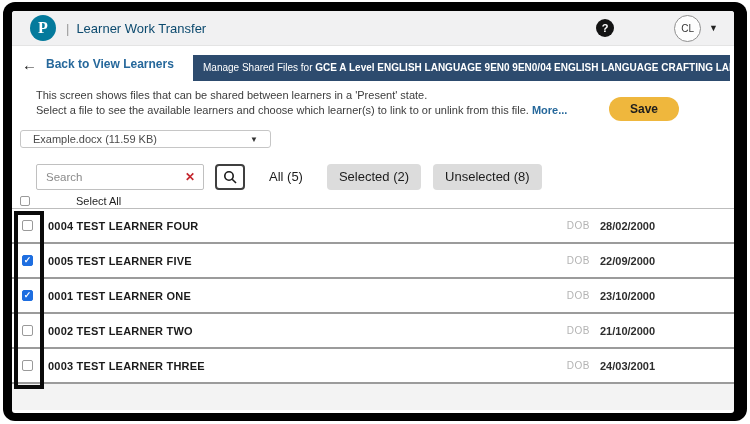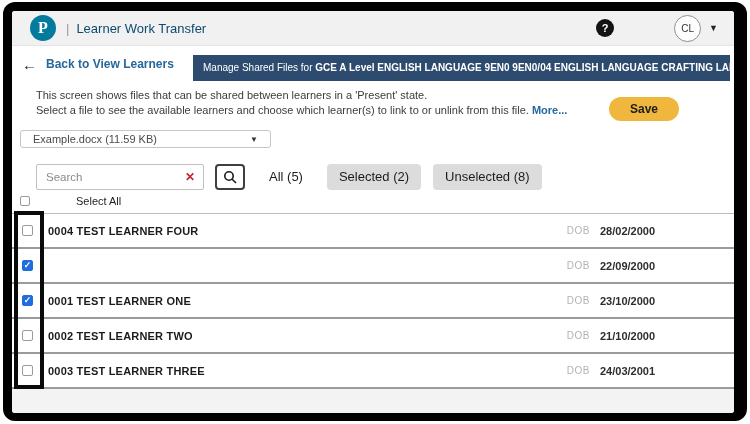--- a/index.html
+++ b/index.html
@@ -90,21 +90,21 @@
   
   .select-all-row { margin:4px 0 0 8px; display:flex; align-items:center; height:14px;gap:40px; }
   .cb {
     width:11px; height:11px; border:1.5px solid #9a9a9a; border-radius:2px; background:#ffffff;
     display:flex; align-items:center; justify-content:center; cursor:pointer; flex:0 0 auto;
   }
   .cb.checked { background:#1e6ee0; border-color:#1e6ee0; }
   .cb.checked::after { content:"\2713"; color:#ffffff; font-size:9px; font-weight:bold; line-height:9px; }
   .select-all-label { font-size:11px; color:#1f1f1f; margin-left:6px; }
   
-  .table { margin-top:5px; border-top:1px solid #bdbdbd; }
+  .table { border-top:1px solid #bdbdbd; }
   .row {
     height:35px; display:flex; align-items:center; padding-left:10px;
     background:#ffffff; border-bottom:2px solid #9b9b9b; cursor:pointer;
   }
   .row-name { font-size:11px; font-weight:bold; color:#1b1b1b; margin-left:15px; letter-spacing:0.2px; }
   .dob-label { margin-left:auto; font-size:10px; color:#b3b3b3; letter-spacing:0.5px; }
   .dob-date { font-size:11px; font-weight:bold; color:#2e2e2e; width:62px; margin:0 72px 0 10px; }
   .footer-strip { height:26px; background:#f3f3f3; }
   
   .annotation-rect {
@@ -179,20 +179,21 @@
 
     <div class="table">
       <div class="row">
         <div class="cb"></div>
         <span class="row-name">0004 TEST LEARNER FOUR</span>
         <span class="dob-label">DOB</span>
         <span class="dob-date">28/02/2000</span>
       </div>
       <div class="row">
         <div class="cb checked"></div>
+        <span class="row-name">0005 TEST LEARNER FIVE</span>
         <span class="dob-label">DOB</span>
         <span class="dob-date">22/09/2000</span>
       </div>
       <div class="row">
         <div class="cb checked"></div>
         <span class="row-name">0001 TEST LEARNER ONE</span>
         <span class="dob-label">DOB</span>
         <span class="dob-date">23/10/2000</span>
       </div>
       <div class="row">

